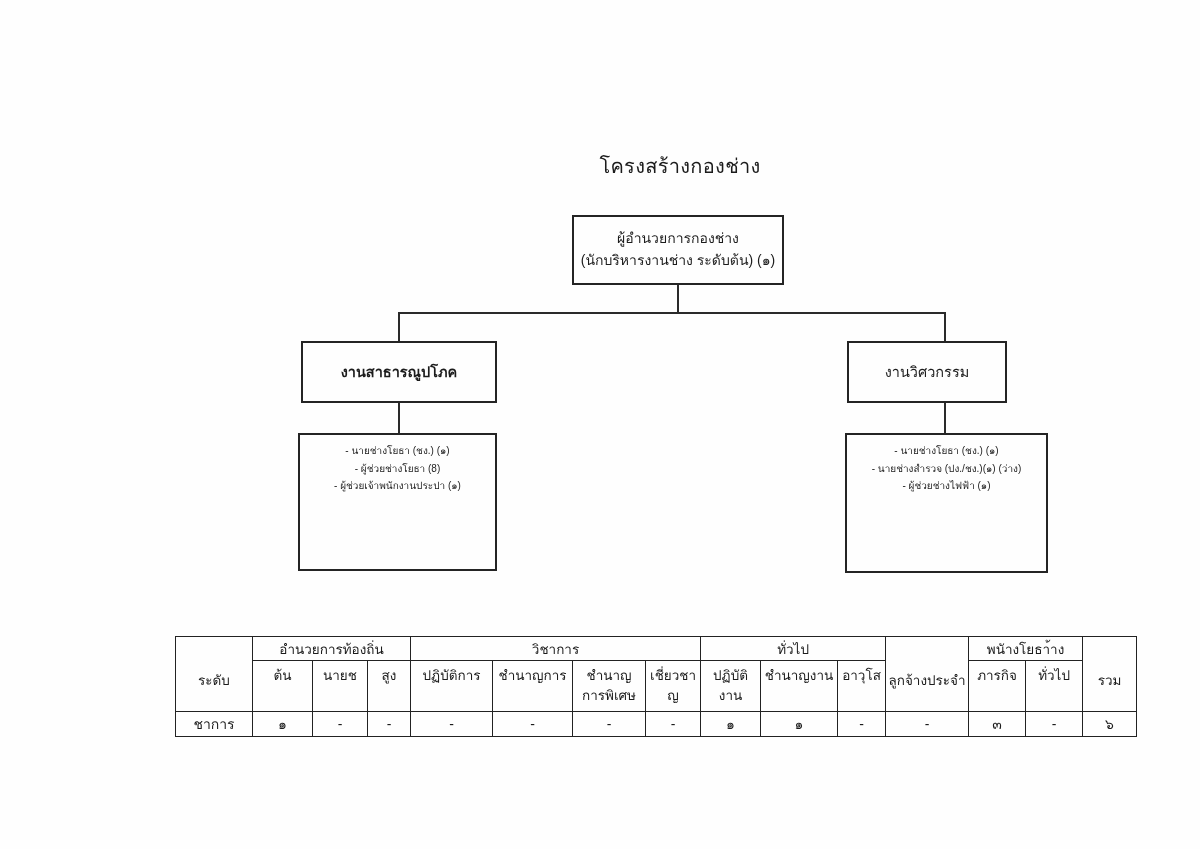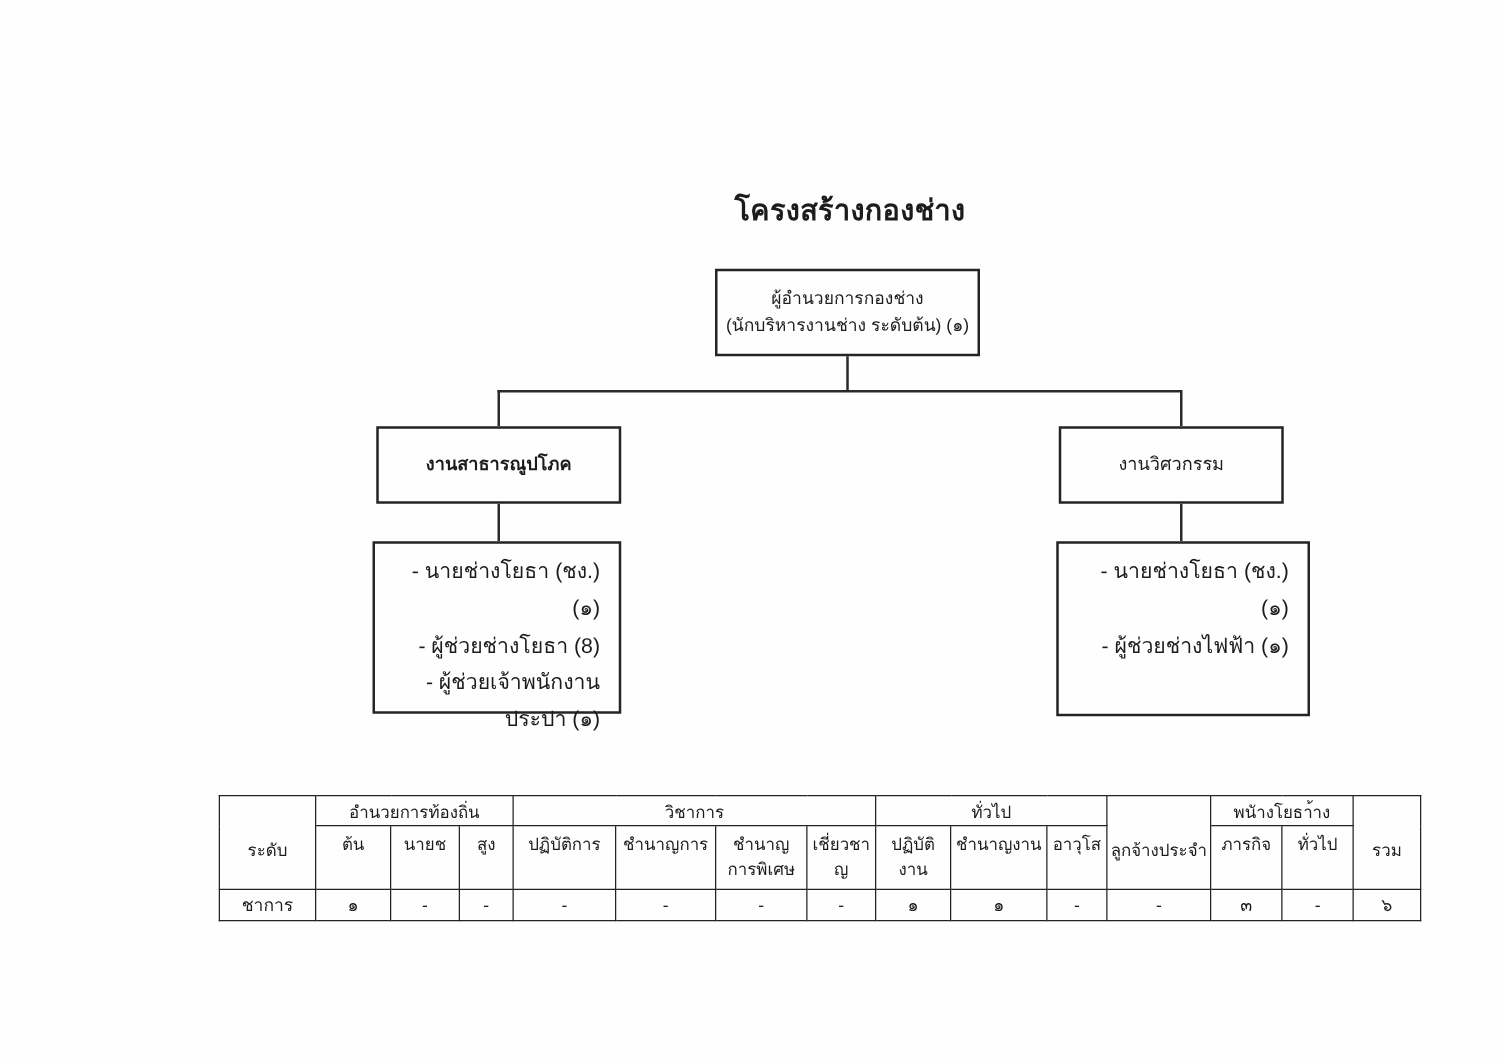--- a/index.html
+++ b/index.html
@@ -15,49 +15,49 @@
     height: 849px;
     background: #fefefe;
     overflow: hidden;
   }
   .doc-title {
     position: absolute;
     left: 500px;
     top: 150px;
     width: 360px;
     text-align: center;
-    font-size: 23px;
-    font-weight: bold;
+    font-size: 20px;
+    font-weight: normal;
     letter-spacing: 0.3px;
   }
   .org-box {
     position: absolute;
     border: 2px solid #242424;
     background: #fefefe;
     display: flex;
     flex-direction: column;
     align-items: center;
     justify-content: center;
     text-align: center;
     box-sizing: border-box;
     font-size: 14px;
     line-height: 1.55;
   }
   .org-box.root    { left: 572px; top: 215px; width: 212px; height: 70px; }
   .org-box.branch-left  { left: 301px; top: 341px; width: 196px; height: 62px; font-size: 14.5px; font-weight: bold; }
-  .org-box.branch-right { left: 847px; top: 341px; width: 180px; height: 62px; font-size: 14.5px; }
+  .org-box.branch-right { left: 847px; top: 341px; width: 160px; height: 62px; font-size: 14.5px; }
   .detail-box {
     position: absolute;
     border: 2px solid #242424;
     background: #fefefe;
     box-sizing: border-box;
-    font-size: 17px;
+    font-size: 10px;
     line-height: 1.75;
-    padding: 7px 15px;
-    text-align: right;
+    padding: 7px 2px;
+    text-align: center;
   }
   .detail-box.left  { left: 298px; top: 433px; width: 199px; height: 138px; }
   .detail-box.right { left: 845px; top: 433px; width: 203px; height: 140px; }
   .connector {
     position: absolute;
     background: #2a2a2a;
   }
   .conn-v { width: 1.6px; }
   .conn-h { height: 1.6px; }
   
@@ -111,20 +111,21 @@
     <div>งานวิศวกรรม</div>
   </div>
 
   <div class="detail-box left">
     <div>- นายช่างโยธา  (ชง.) (๑)</div>
     <div>- ผู้ช่วยช่างโยธา (8)</div>
     <div>- ผู้ช่วยเจ้าพนักงานประปา (๑)</div>
   </div>
   <div class="detail-box right">
     <div>- นายช่างโยธา (ชง.) (๑)</div>
+    <div>- นายช่างสำรวจ (ปง./ชง.)(๑) (ว่าง)</div>
     <div>- ผู้ช่วยช่างไฟฟ้า (๑)</div>
   </div>
 
   <table class="staff-table">
     <colgroup>
       <col style="width:77px">
         <col style="width:60px">
         <col style="width:55px">
         <col style="width:43px">
       <col style="width:82px">

